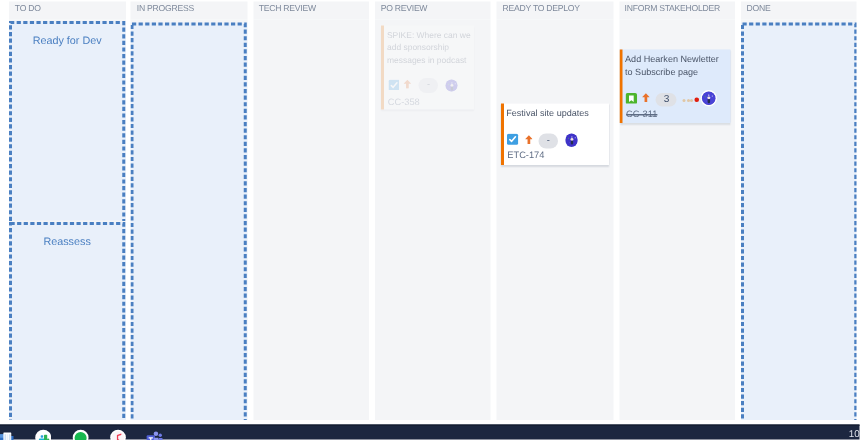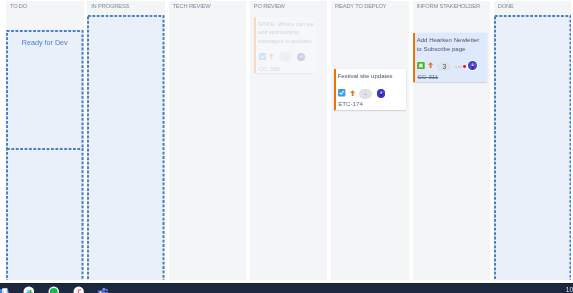--- a/index.html
+++ b/index.html
@@ -55,30 +55,31 @@
 </head>
 <body>
 
 <div id="app">
 
   <div class="col" style="left:6px;width:77.5px;height:280px;">
     <div class="colhead">
         <span>TO DO</span>
       </div>
     <div class="colbody">
-      <div class="dz nb" style="top:17px;height:133.3px;padding-left:31px;">
+      <div class="dz nb" style="top:1px;height:133.3px;padding-left:31px;">
           <svg class="dashborder" width="77.5" height="133.296875">
             <path d="M1 133.296875 L1 1 L76.5 1 L76.5 133.296875" fill="none" stroke="#4a7fc1" stroke-width="2" stroke-dasharray="2.8 1.6"></path>
           </svg>
         <div class="dz-label">Ready for Dev</div>
       </div>
       <div class="dz" style="top:134.8px;height:145px;">
           <svg class="dashborder" width="77.5" height="145">
             <rect x="1" y="1" width="75.5" height="143"></rect>
           </svg>
+        <div class="dz-label">Reassess</div>
       </div>
     </div>
   </div>
 
   <div class="col" style="left:87.3px;width:77.5px;height:280px;">
     <div class="colhead">
         <span>IN PROGRESS</span>
       </div>
     <div class="colbody">
       <div class="dz" style="top:1.5px;height:278px;">

